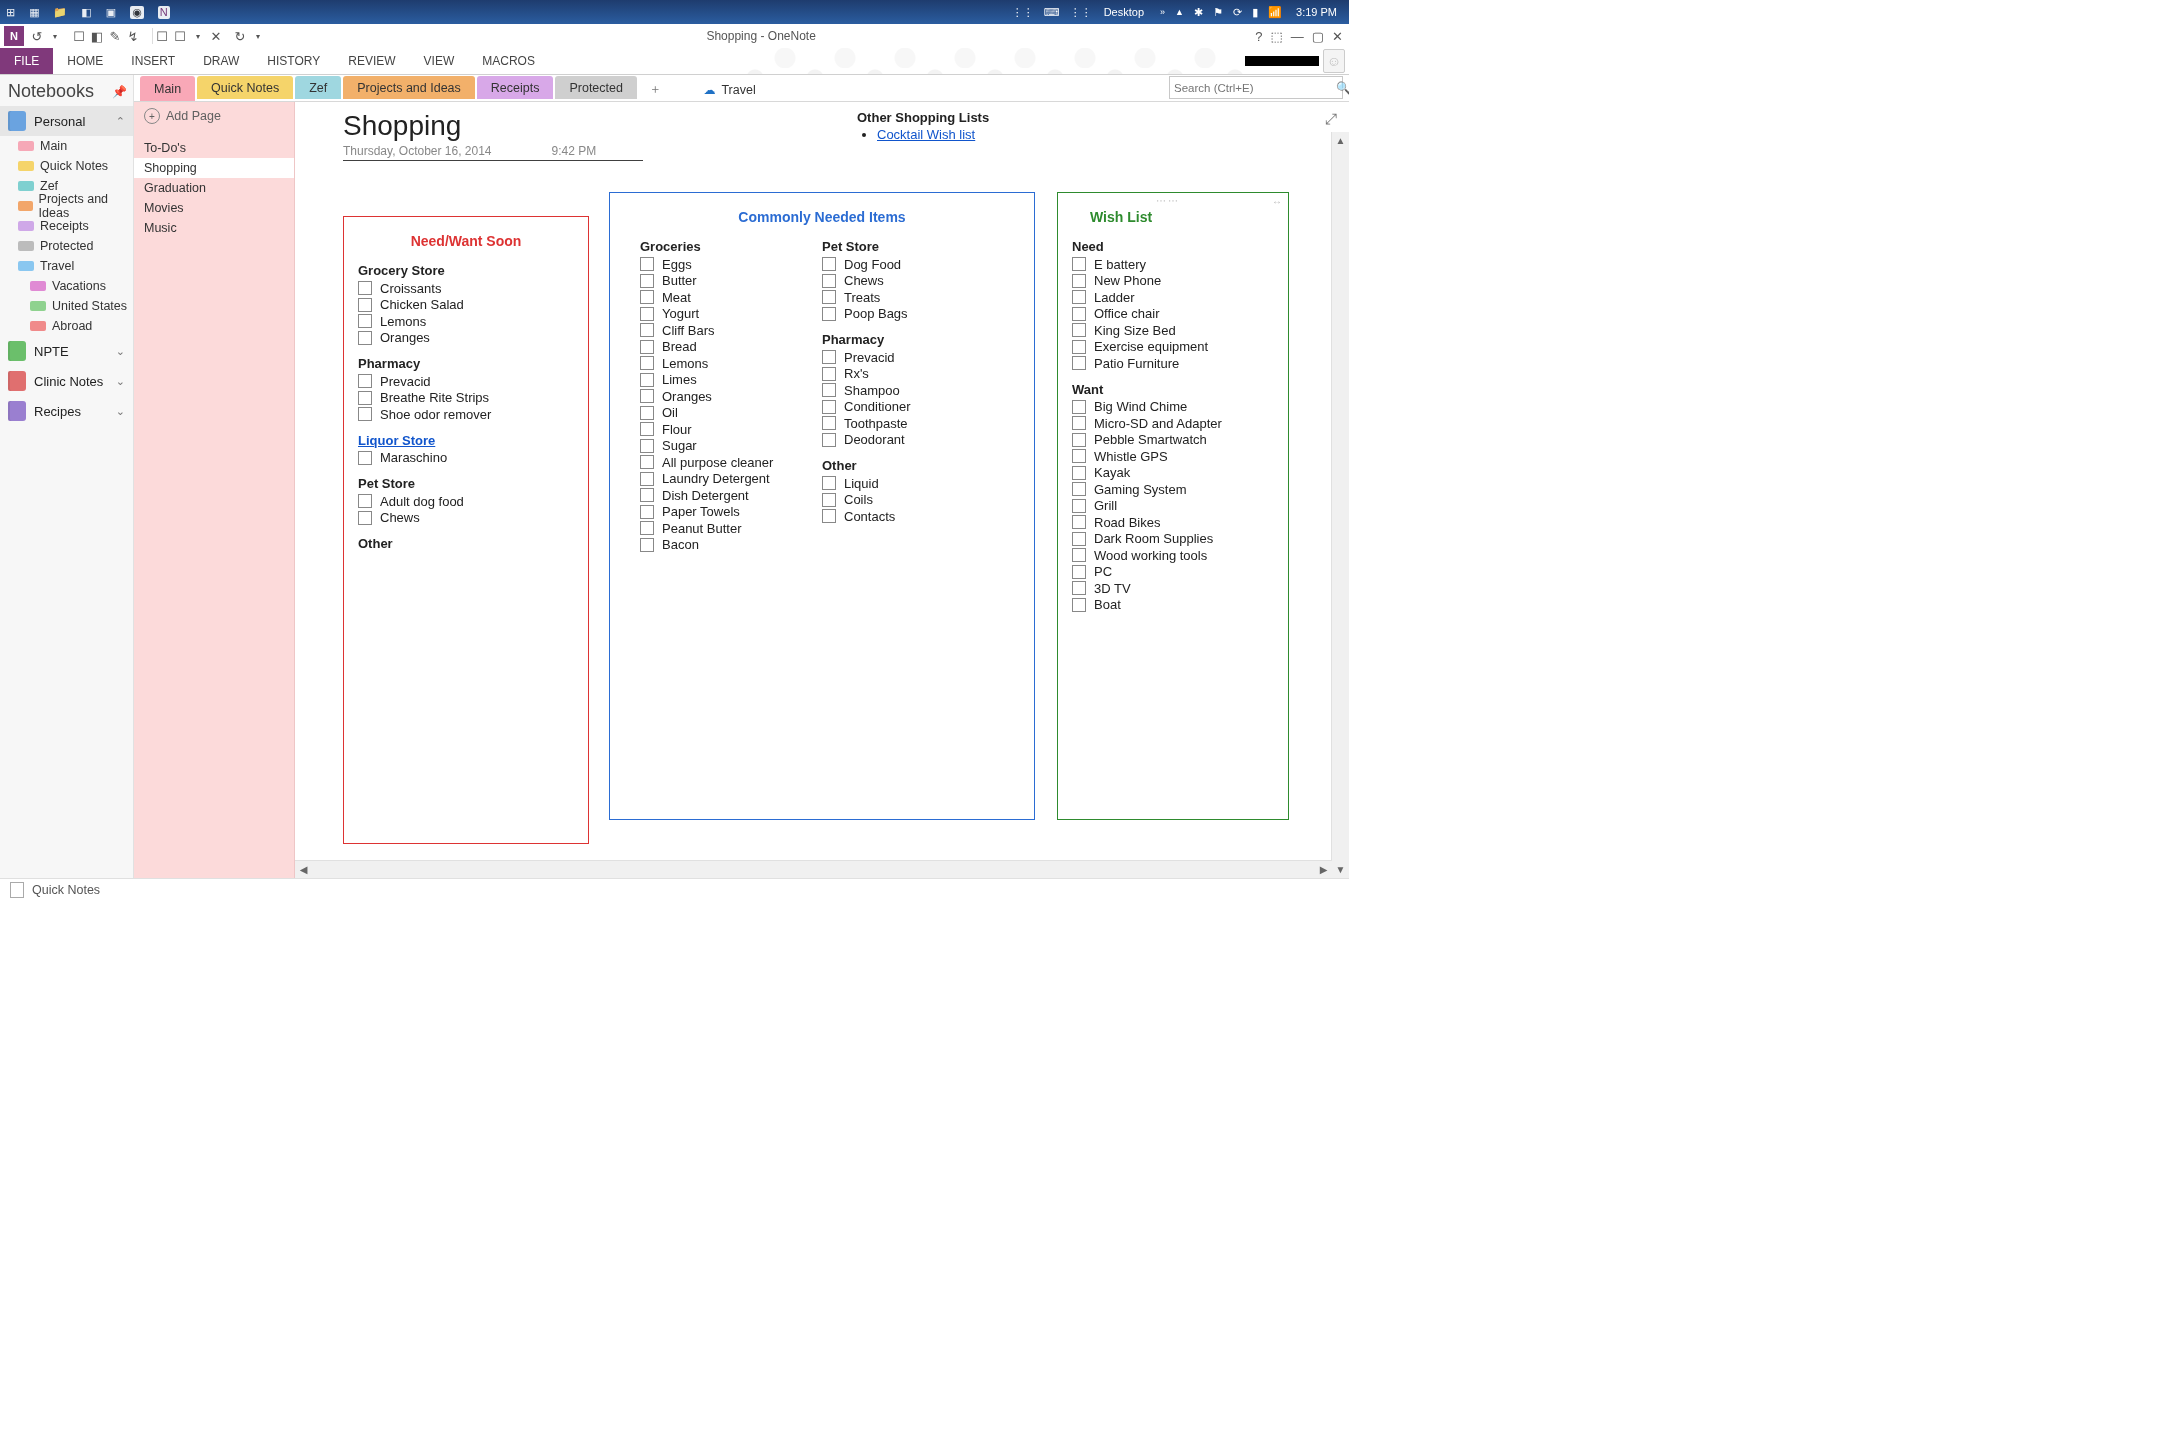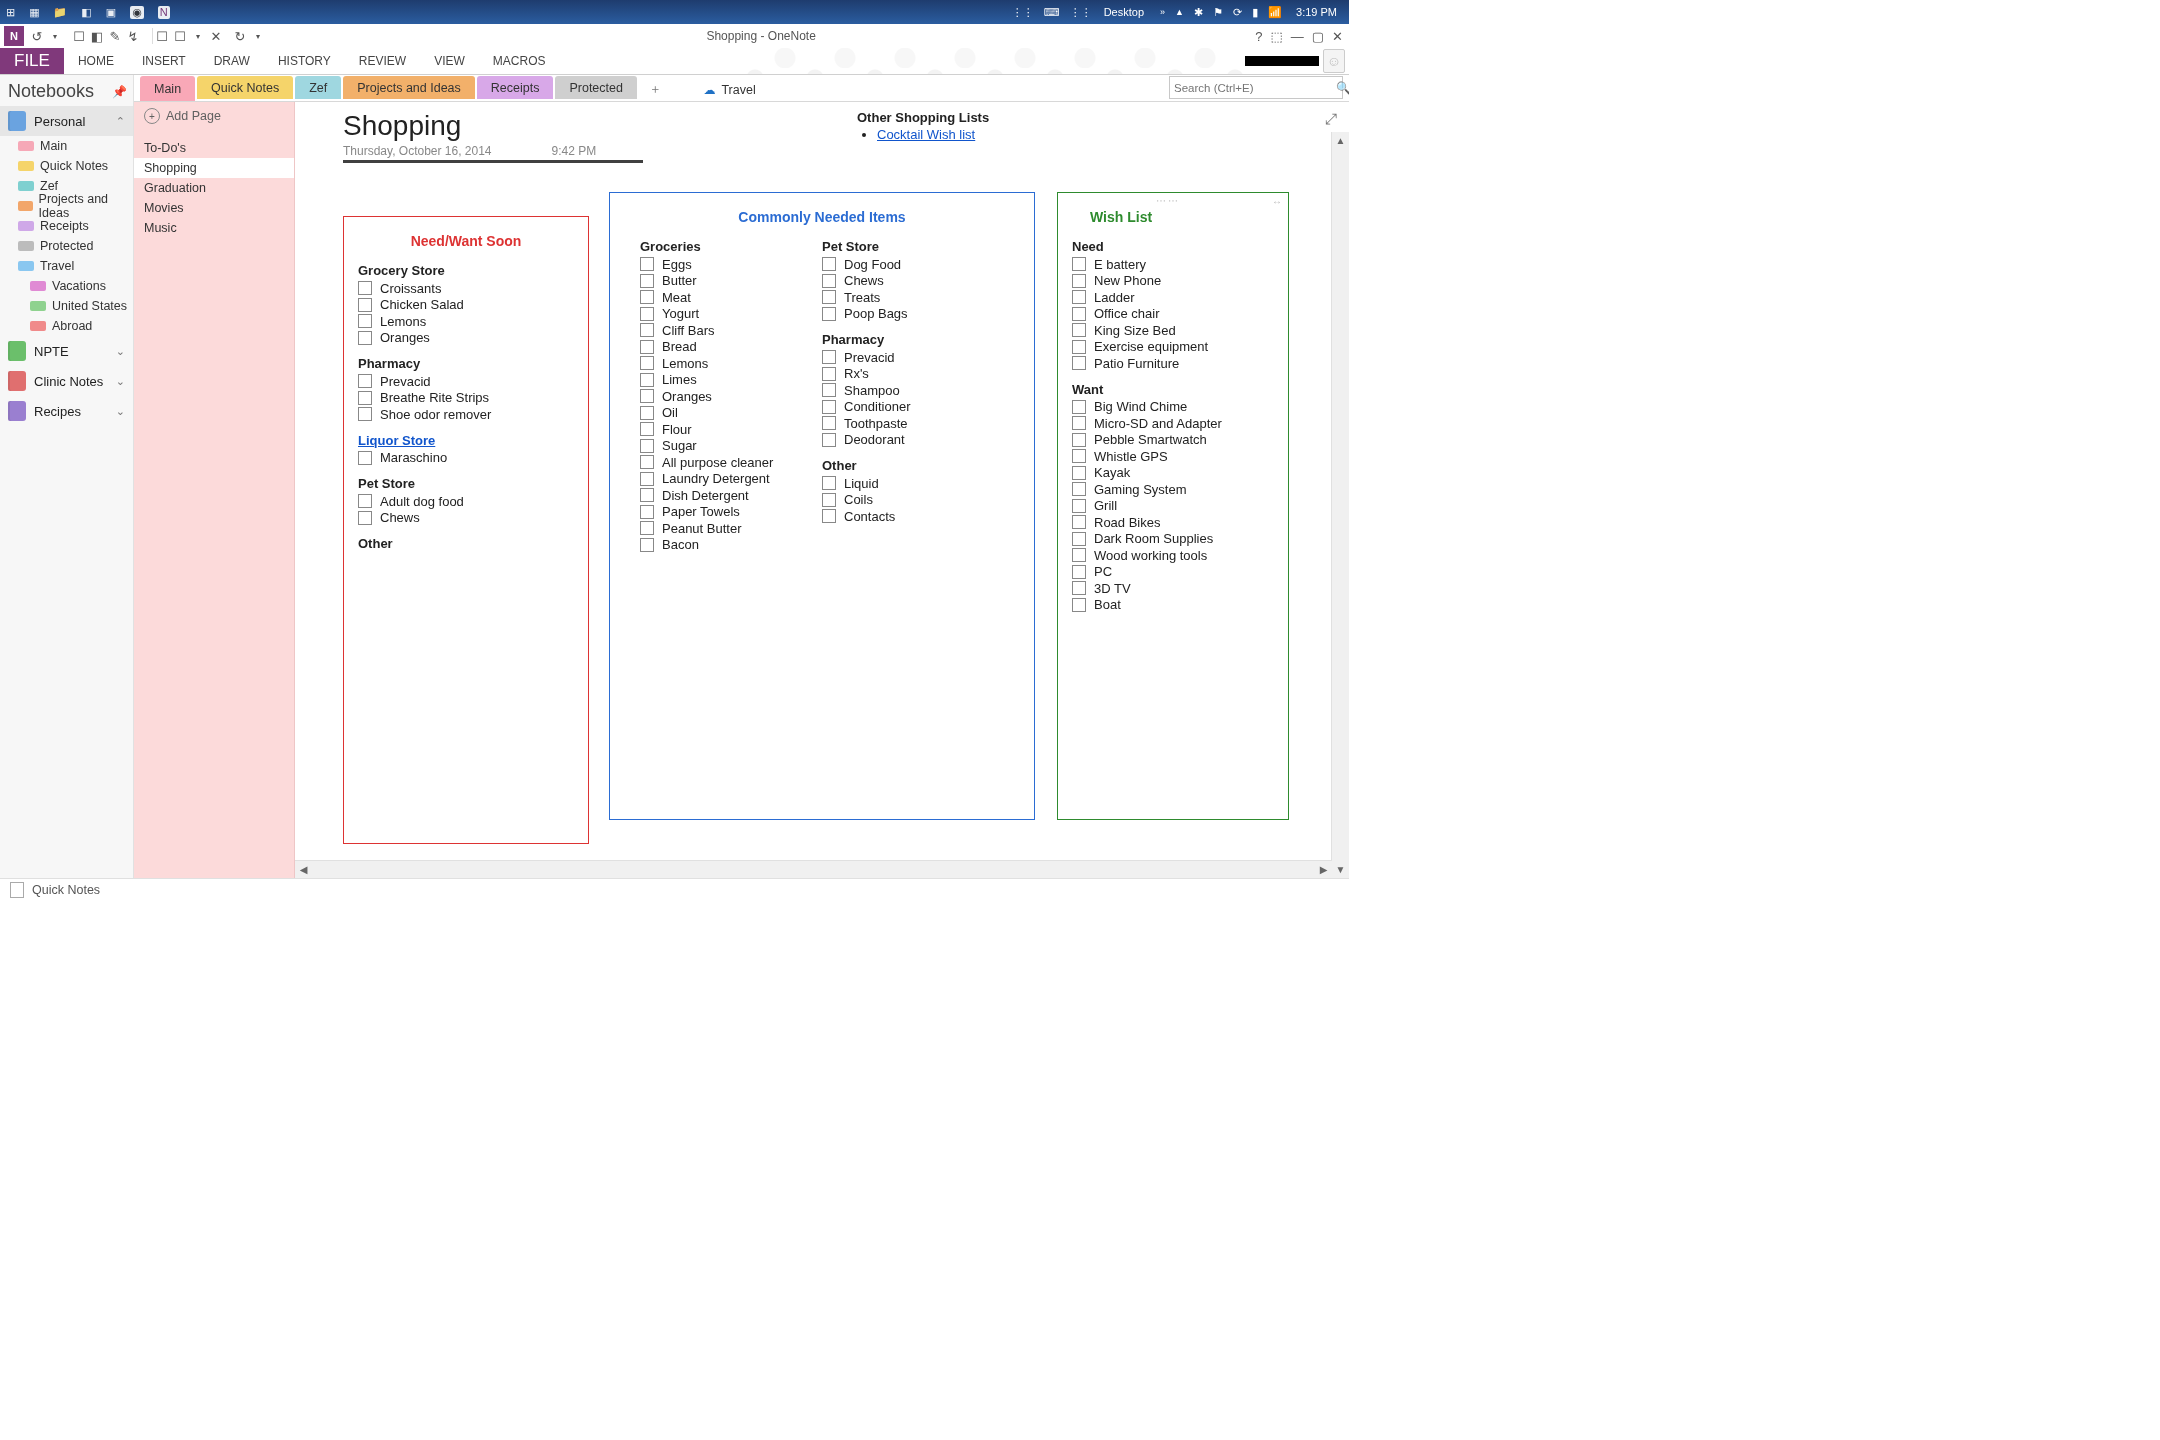--- a/index.html
+++ b/index.html
@@ -13,21 +13,21 @@
   .win-tb .clock{padding:0 4px;}
   .win-tb .desktop-lbl{padding:0 6px 0 2px;}
   
   .qat-row{height:24px;background:#fff;display:flex;align-items:center;border-bottom:0;}
   .qat-row .onenote-logo{width:20px;height:20px;margin:0 4px;background:#80397b;display:flex;align-items:center;justify-content:center;color:#fff;font-weight:bold;font-size:11px;}
   .qat-row .qat-btn{width:18px;height:18px;display:flex;align-items:center;justify-content:center;color:#555;font-size:13px;}
   .qat-row .title{flex:1;text-align:center;color:#555;font-size:12px;}
   .qat-row .win-ctl{display:flex;gap:8px;padding-right:6px;color:#555;font-size:13px;}
   
   .ribbon{height:26px;background:#fff;display:flex;align-items:stretch;border-bottom:1px solid #d0d0d0;}
-  .ribbon .file-tab{background:#80397b;color:#fff;display:flex;align-items:center;padding:0 14px;font-size:17px;}
+  .ribbon .file-tab{background:#80397b;color:#fff;display:flex;align-items:center;padding:0 14px;font-size:12px;}
   .ribbon .rtab{display:flex;align-items:center;padding:0 14px;color:#444;font-size:12px;cursor:default;}
   .ribbon .geom{flex:1;position:relative;overflow:hidden;}
   .ribbon .geom::before{content:"";position:absolute;right:0;top:-20px;width:500px;height:90px;
     background-image:radial-gradient(circle at 10px 10px,#e2e2e2 8px,transparent 9px),
                      radial-gradient(circle at 40px 30px,#ededed 10px,transparent 11px);
     background-size:60px 40px;opacity:.4;}
   .ribbon .account{width:100px;height:100%;display:flex;align-items:center;justify-content:flex-end;padding-right:4px;}
   .ribbon .account .name-blk{width:80px;height:10px;background:#000;margin-right:4px;}
   .ribbon .account .avatar{width:22px;height:22px;border:1px solid #ccc;border-radius:2px;background:#f4f4f4;display:flex;align-items:center;justify-content:center;color:#bbb;font-size:14px;}
   
@@ -65,21 +65,21 @@
   .page-list{width:160px;background:#fcdada;border-right:1px solid #eec6c6;display:flex;flex-direction:column;}
   .page-list .add-pg{height:28px;display:flex;align-items:center;color:#606060;padding-left:10px;font-size:12.5px;}
   .page-list .add-pg .plus{width:14px;height:14px;border-radius:50%;border:1px solid #888;display:flex;align-items:center;justify-content:center;font-size:10px;margin-right:6px;}
   .page-list .pg{height:20px;display:flex;align-items:center;padding-left:10px;font-size:12.5px;color:#333;}
   .page-list .pg.sel{background:#fff;}
   .page-list .pg:first-of-type{margin-top:8px;}
   
   .canvas-wrap{flex:1;position:relative;overflow:hidden;background:#fff;}
   .canvas{position:absolute;inset:0;padding:8px 20px 0 48px;}
   .page-title{font-size:28px;font-weight:300;color:#222;font-family:"Segoe UI Light","Segoe UI",sans-serif;}
-  .page-meta{display:flex;gap:60px;color:#888;font-size:12px;margin-top:2px;margin-bottom:14px;padding-bottom:2px;border-bottom:3px solid #404040;width:300px;}
+  .page-meta{display:flex;gap:60px;color:#888;font-size:12px;margin-top:2px;margin-bottom:14px;padding-bottom:2px;border-bottom:1px solid #404040;width:300px;}
   .other-lists{position:absolute;left:562px;top:8px;font-size:13px;}
   .other-lists .ol-hdr{font-weight:bold;}
   .other-lists ul{margin:2px 0 0 0;padding-left:20px;}
   .other-lists a{color:#1155cc;}
   .expand-icon{position:absolute;right:12px;top:8px;color:#777;font-size:15px;}
   .box{position:absolute;border:1px solid;padding:16px 14px 14px 14px;box-sizing:border-box;}
   .box.red{border-color:#d33;left:48px;top:90px;width:246px;height:628px;margin-top:24px;}
   .box.blue{border-color:#2b6cd3;left:314px;top:90px;width:426px;height:628px;}
   .box.green{border-color:#2e8b2e;left:762px;top:90px;width:232px;height:628px;}
   .box-title{font-weight:bold;font-size:14px;text-align:center;margin-bottom:14px;}

